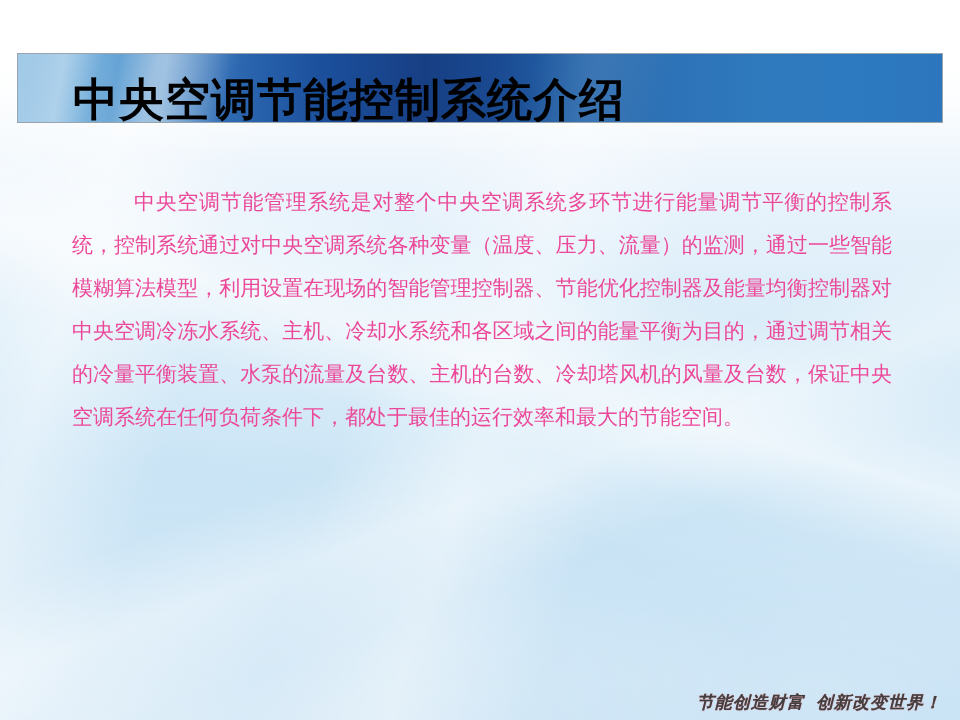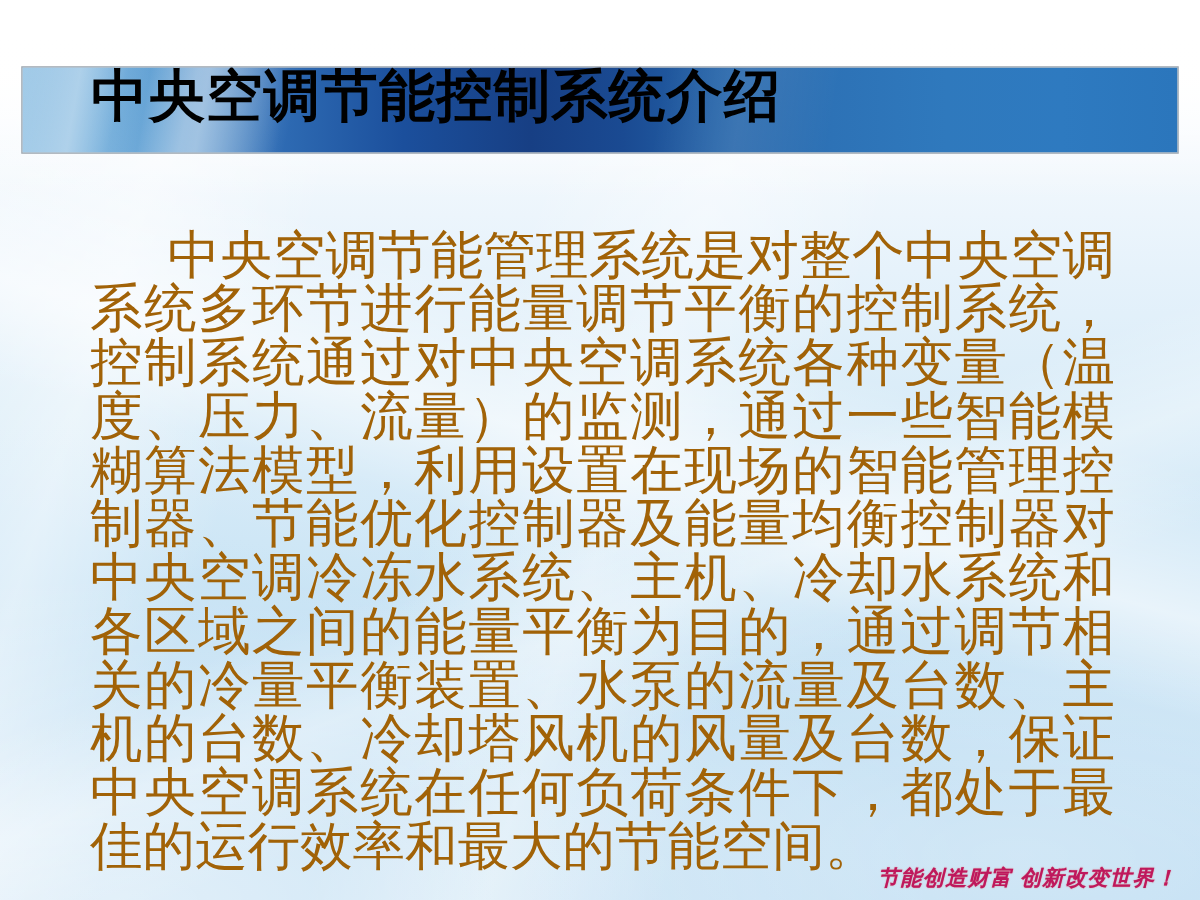--- a/index.html
+++ b/index.html
@@ -107,21 +107,21 @@
         #1b4f9c 33%,
         #173f84 44%,
         #1a4a92 52%,
         #2463a8 60%,
         #2d72b6 70%,
         #2f79bd 80%,
         #2e7ac0 90%,
         #2b76bc 100%);
     overflow: hidden;
     display: flex;
-    align-items: flex-start;
+    align-items: flex-end;
   }
   #title-bar .streak {
     position: absolute;
     inset: 0;
     background:
       linear-gradient(100deg,
         rgba(255,255,255,0.00) 0%,
         rgba(255,255,255,0.40) 5%,
         rgba(255,255,255,0.05) 11%,
         rgba(255,255,255,0.35) 16%,
@@ -143,39 +143,39 @@
     letter-spacing: 1px;
     white-space: nowrap;
   }
 
   
   #body-text {
     position: absolute;
     left: 72px;
     top: 182px;
     width: 820px;
-    color: #a16207;
-    font-family: Liberation Sans, sans-serif;
-    font-size: 42px;
+    color: #ec4899;
+    font-family: Liberation Mono, monospace;
+    font-size: 21px;
     line-height: 43px;
     text-align: justify;
     text-justify: inter-character;
   }
   #body-text p {
     margin: 0;
     text-indent: 62px;
   }
 
   
   #footer-slogan {
     position: absolute;
     right: 18px;
     bottom: 6px;
-    color: #be185d;
-    font-family: Liberation Sans, sans-serif;
+    color: #404040;
+    font-family: Liberation Mono, monospace;
     font-weight: bold;
     font-style: italic;
     font-size: 17px;
     letter-spacing: 1px;
     white-space: nowrap;
     text-shadow: 0 0 1px rgba(232,21,27,0.6);
   }
 </style>
 </head>
 <body>

